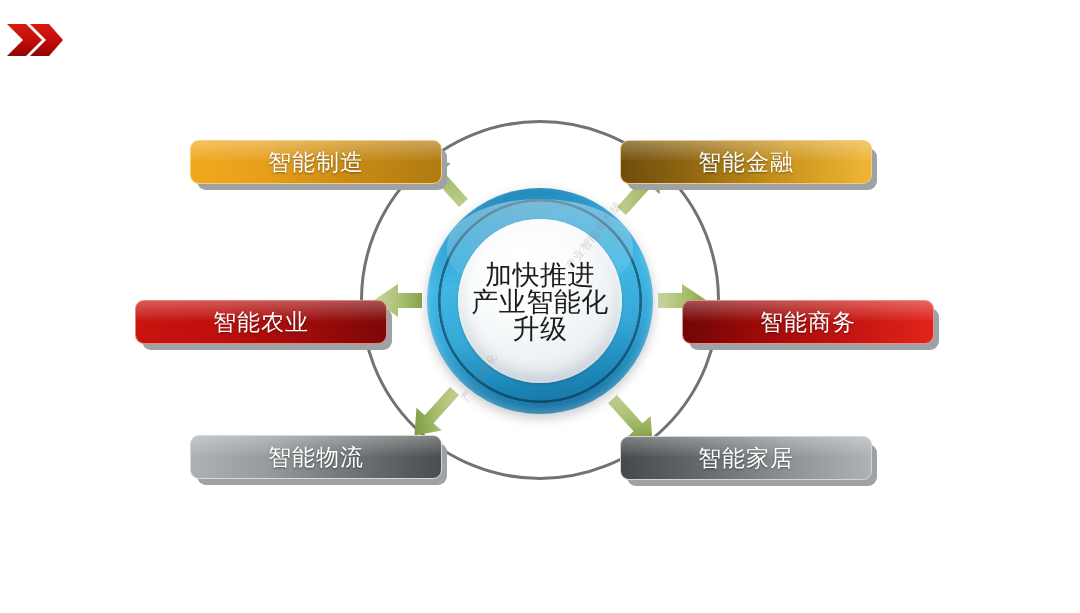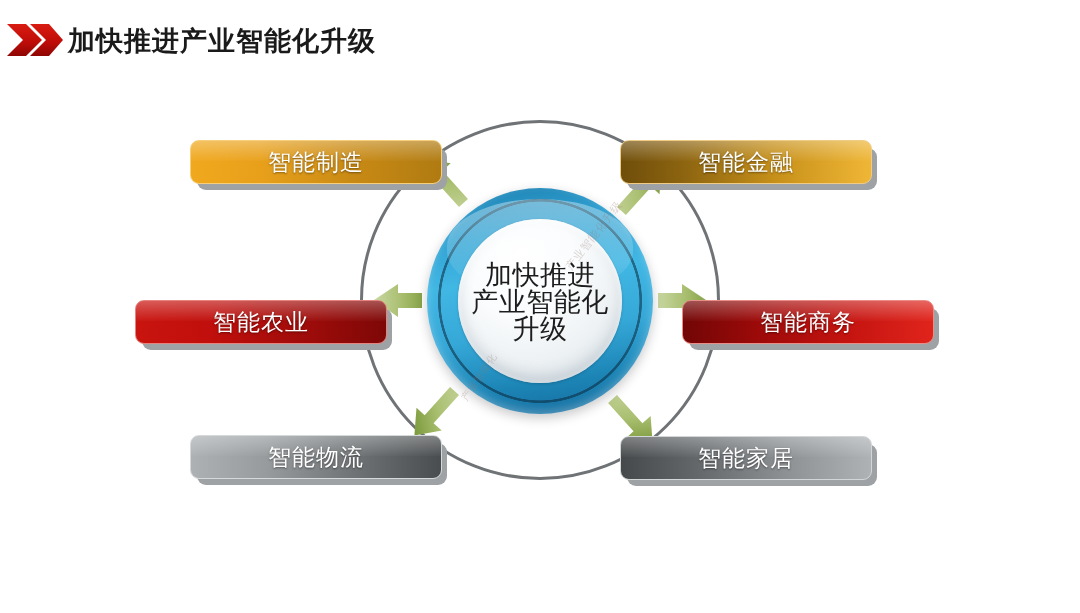--- a/index.html
+++ b/index.html
@@ -206,21 +206,20 @@
         <linearGradient id="chevGrad" x1="0" y1="0" x2="0" y2="1">
           <stop offset="0%" stop-color="#d81c12"></stop>
           <stop offset="55%" stop-color="#c00c08"></stop>
           <stop offset="100%" stop-color="#8e0604"></stop>
         </linearGradient>
       </defs>
       <path d="M1,1 L20,1 L36,17 L20,33 L1,33 L17,17 Z" fill="url(#chevGrad)"></path>
       <path d="M24,1 L43,1 L57,17 L43,33 L24,33 L40,17 Z" fill="url(#chevGrad)"></path>
     </svg>
   </span>
-  <div class="header-title">加快推进产业智能化升级</div>
 </div>
 
 <div class="stage">
 
   <div class="outer-ring"></div>
 
   <svg class="arrows" viewBox="0 0 1080 535" xmlns="http://www.w3.org/2000/svg">
     <defs>
       <linearGradient id="arrUp" x1="0" y1="1" x2="0.4" y2="0">
         <stop offset="0%" stop-color="#c6d49a"></stop>

